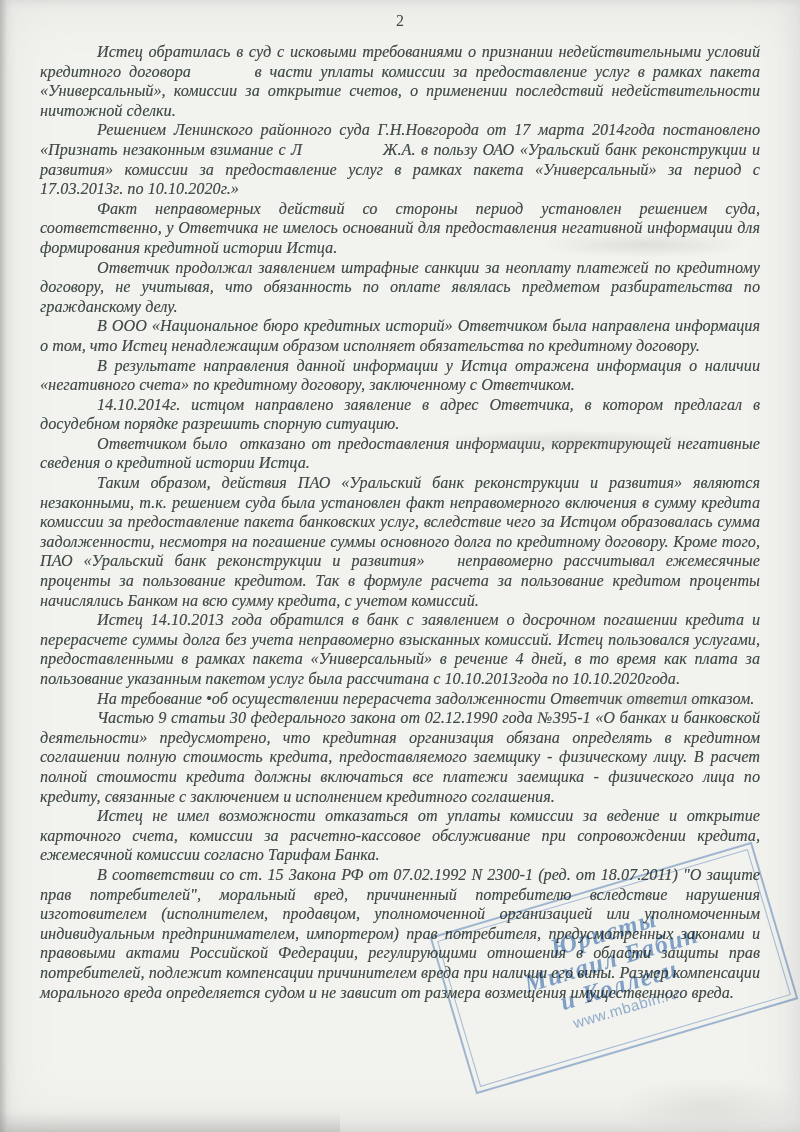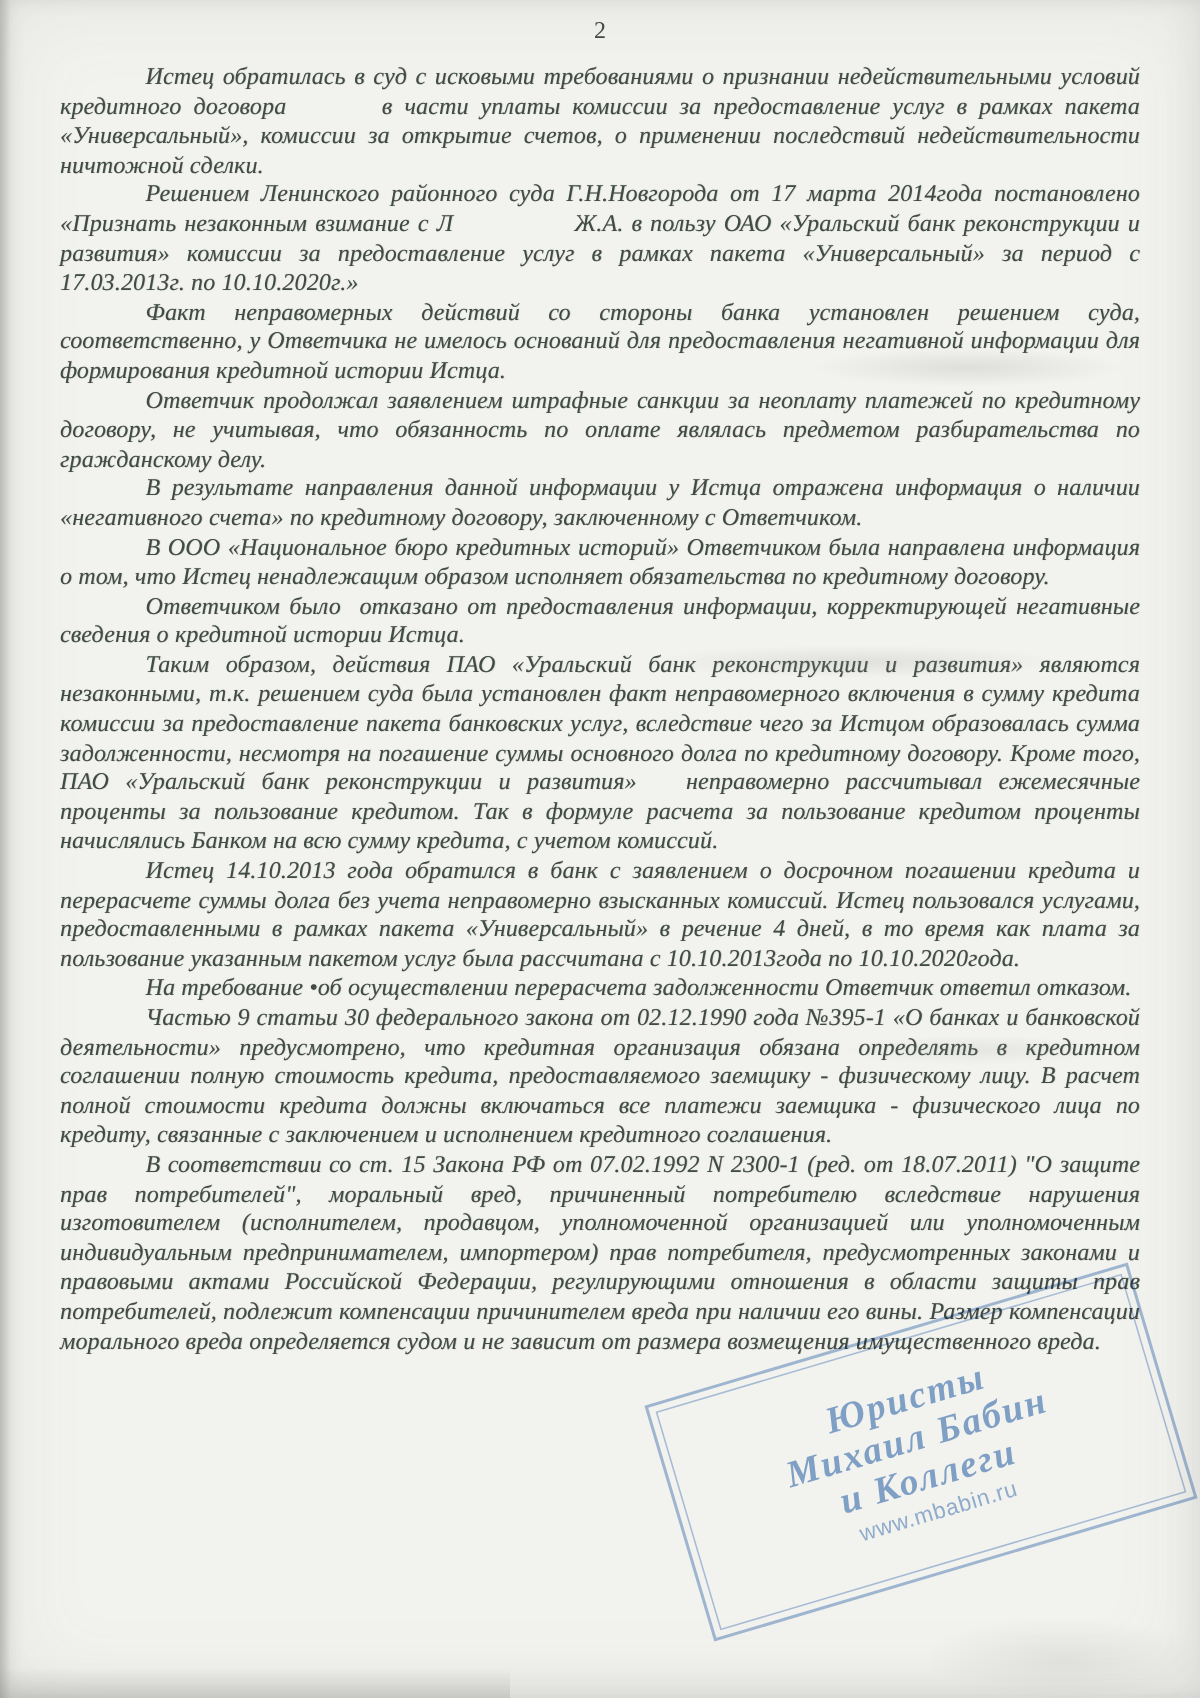--- a/index.html
+++ b/index.html
@@ -87,29 +87,31 @@
 </head>
 <body>
 
 <div class="page">
 
   <div class="pageno">2</div>
 
   <div class="content">
     <p>Истец обратилась в суд с исковыми требованиями о признании недействительными условий кредитного договора&nbsp;&nbsp;&nbsp;&nbsp;&nbsp;&nbsp;&nbsp; в части уплаты комиссии за предоставление услуг в рамках пакета «Универсальный», комиссии за открытие счетов, о применении последствий недействительности ничтожной сделки.</p>
     <p>Решением Ленинского районного суда Г.Н.Новгорода от 17 марта 2014года постановлено «Признать незаконным взимание с Л&nbsp;&nbsp;&nbsp;&nbsp;&nbsp;&nbsp;&nbsp;&nbsp;&nbsp;&nbsp;&nbsp;&nbsp;&nbsp;&nbsp; Ж.А. в пользу ОАО «Уральский банк реконструкции и развития» комиссии за предоставление услуг в рамках пакета «Универсальный» за период с 17.03.2013г. по 10.10.2020г.»</p>
-    <p>Факт неправомерных действий со стороны банка установлен решением суда, соответственно, у Ответчика не имелось оснований для предоставления негативной информации для формирования кредитной истории Истца.</p>
+    <p>Факт неправомерных действий со стороны период установлен решением суда, соответственно, у Ответчика не имелось оснований для предоставления негативной информации для формирования кредитной истории Истца.</p>
     <p>Ответчик продолжал заявлением штрафные санкции за неоплату платежей по кредитному договору, не учитывая, что обязанность по оплате являлась предметом разбирательства по гражданскому делу.</p>
+    <p>В ООО «Национальное бюро кредитных историй» Ответчиком была направлена информация о том, что Истец ненадлежащим образом исполняет обязательства по кредитному договору.</p>
     <p>В результате направления данной информации у Истца отражена информация о наличии «негативного счета» по кредитному договору, заключенному с Ответчиком.</p>
-    <p>В ООО «Национальное бюро кредитных историй» Ответчиком была направлена информация о том, что Истец ненадлежащим образом исполняет обязательства по кредитному договору.</p>
+    <p>14.10.2014г. истцом направлено заявление в адрес Ответчика, в котором предлагал в досудебном порядке разрешить спорную ситуацию.</p>
     <p>Ответчиком было&nbsp; отказано от предоставления информации, корректирующей негативные сведения о кредитной истории Истца.</p>
     <p>Таким образом, действия ПАО «Уральский банк реконструкции и развития» являются незаконными, т.к. решением суда была установлен факт неправомерного включения в сумму кредита комиссии за предоставление пакета банковских услуг, вследствие чего за Истцом образовалась сумма задолженности, несмотря на погашение суммы основного долга по кредитному договору. Кроме того, ПАО «Уральский банк реконструкции и развития»&nbsp;&nbsp; неправомерно рассчитывал ежемесячные проценты за пользование кредитом. Так в формуле расчета за пользование кредитом проценты начислялись Банком на всю сумму кредита, с учетом комиссий.</p>
     <p>Истец 14.10.2013 года обратился в банк с заявлением о досрочном погашении кредита и перерасчете суммы долга без учета неправомерно взысканных комиссий. Истец пользовался услугами, предоставленными в рамках пакета «Универсальный» в речение 4 дней, в то время как плата за пользование указанным пакетом услуг была рассчитана с 10.10.2013года по 10.10.2020года.</p>
     <p>На требование&nbsp;•об осуществлении перерасчета задолженности Ответчик ответил отказом.</p>
     <p>Частью 9 статьи 30 федерального закона от 02.12.1990 года №395-1 «О банках и банковской деятельности» предусмотрено, что кредитная организация обязана определять в кредитном соглашении полную стоимость кредита, предоставляемого заемщику - физическому лицу. В расчет полной стоимости кредита должны включаться все платежи заемщика - физического лица по кредиту, связанные с заключением и исполнением кредитного соглашения.</p>
+    <p>Истец не имел возможности отказаться от уплаты комиссии за ведение и открытие карточного счета, комиссии за расчетно-кассовое обслуживание при сопровождении кредита, ежемесячной комиссии согласно Тарифам Банка.</p>
     <p>В соответствии со ст. 15 Закона РФ от 07.02.1992 N 2300-1 (ред. от 18.07.2011) "О защите прав потребителей", моральный вред, причиненный потребителю вследствие нарушения изготовителем (исполнителем, продавцом, уполномоченной организацией или уполномоченным индивидуальным предпринимателем, импортером) прав потребителя, предусмотренных законами и правовыми актами Российской Федерации, регулирующими отношения в области защиты прав потребителей, подлежит компенсации причинителем вреда при наличии его вины. Размер компенсации морального вреда определяется судом и не зависит от размера возмещения имущественного вреда.</p>
   </div>
 
   <div class="blotch b1"></div>
   <div class="blotch b2"></div>
   <div class="blotch b3"></div>
   <div class="blotch b4"></div>
   <div class="blotch b5"></div>
   <div class="blotch b6"></div>
 

